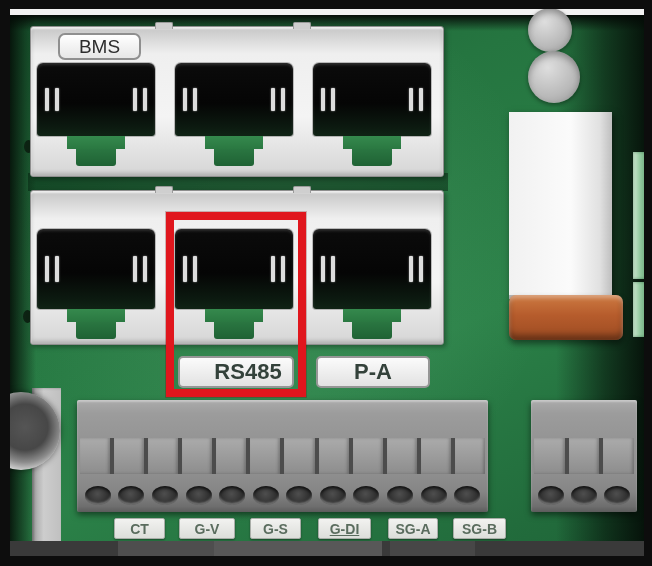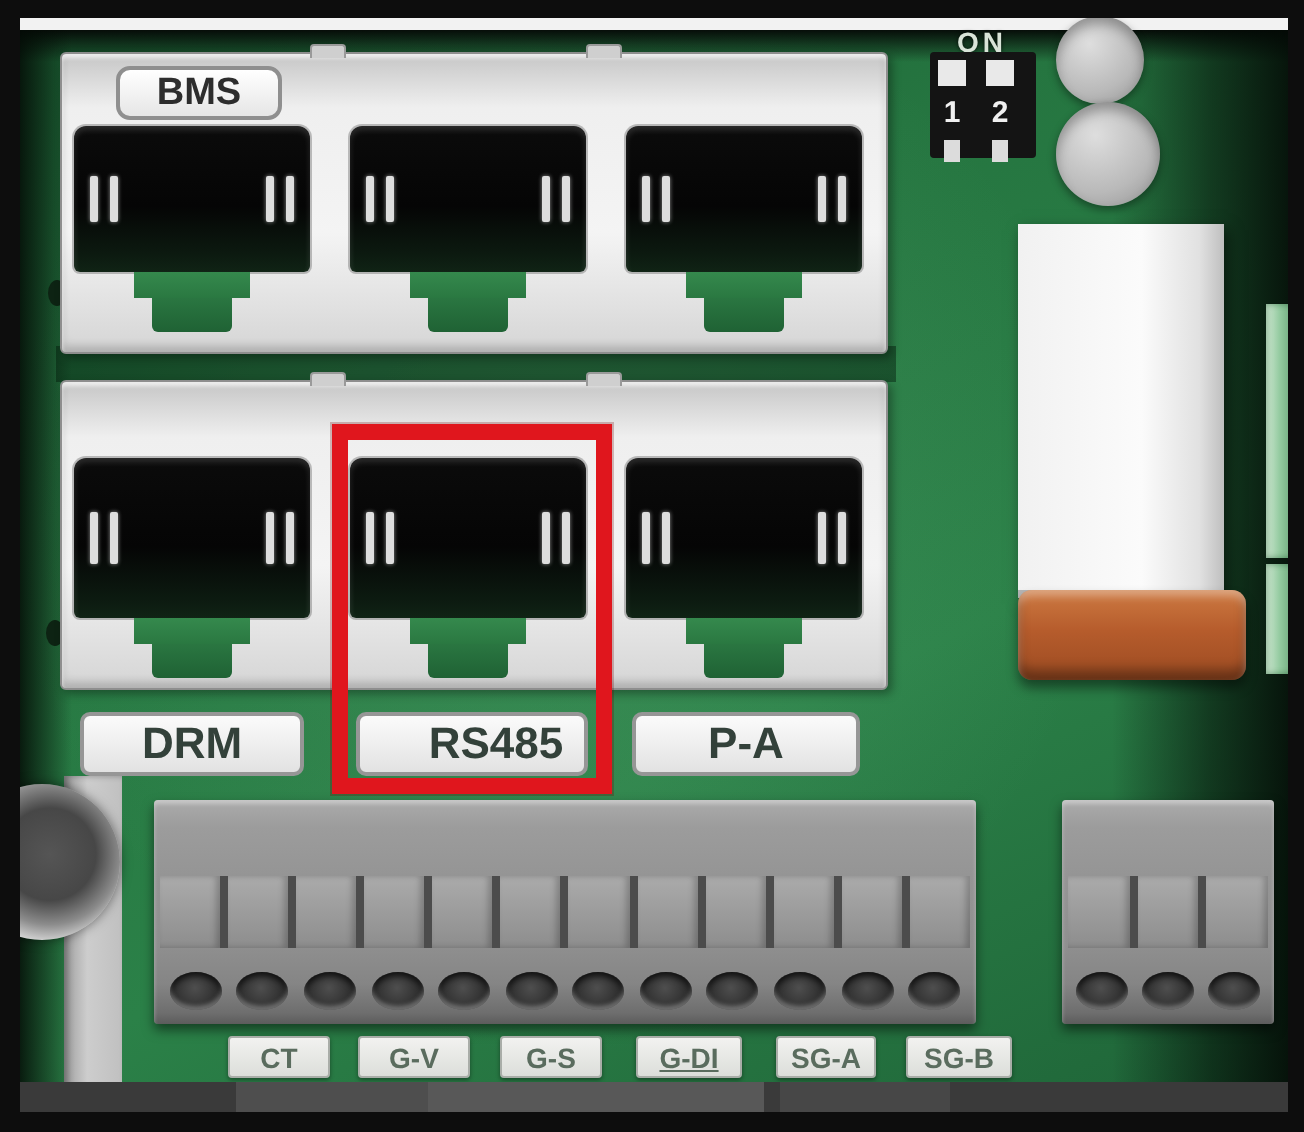--- a/index.html
+++ b/index.html
@@ -23,21 +23,21 @@
   
   .bracket{background:linear-gradient(180deg,#c6c6c6 0%,#efefef 18%,#f4f4f4 60%,#d5d5d5 100%);
     border:1px solid #8e8e8e;border-radius:3px;
     box-shadow:inset 0 2px 2px rgba(255,255,255,.7), inset 0 -3px 4px rgba(0,0,0,.18), 2px 2px 5px rgba(0,0,0,.35);}
   .bracket-top{left:30px;top:26px;width:412px;height:149px;}
   .bracket-bot{left:30px;top:190px;width:412px;height:153px;}
   .btab{position:absolute;top:-5px;width:16px;height:6px;background:#cfcfcf;border:1px solid #9a9a9a;border-bottom:none;border-radius:2px 2px 0 0;}
 
   .pchip{position:absolute;display:flex;align-items:center;justify-content:center;
     background:linear-gradient(180deg,#ffffff,#e6e6e6);border:2px solid #8f8f8f;border-radius:7px;
-    color:#2d2d2d;font-weight:bold;font-size:19px;box-sizing:border-box;}
+    color:#2d2d2d;font-weight:normal;font-size:19px;box-sizing:border-box;}
   .bchip{position:absolute;display:flex;align-items:center;justify-content:center;height:32px;
     background:linear-gradient(180deg,#fbfbfb,#e2e2e2);border:2px solid #969696;border-radius:5px;
     color:#33413a;font-weight:bold;font-size:22px;box-sizing:border-box;}
 
   .jack{position:absolute;width:118px;
     background:linear-gradient(180deg,#0b0b0b 0%,#050505 55%,#0c1a10 88%,#102315 100%);
     border-radius:6px 6px 3px 3px;
     box-shadow:inset 0 2px 3px rgba(255,255,255,.14), 0 0 0 1px rgba(80,80,80,.35);}
   .bracket-top .jack{top:36px;height:73px;}
   .bracket-bot .jack{top:38px;height:80px;}
@@ -172,35 +172,23 @@
       <div class="jack" style="left:282px;">
         <i class="slit s1"></i>
           <i class="slit s2"></i>
           <i class="slit s3"></i>
           <i class="slit s4"></i>
         <i class="tabA"></i>
           <i class="tabB"></i>
       </div>
     </div>
 
-    <div class="abs bchip" style="left:40px;top:356px;width:112px;">DRM</div>
     <div class="abs bchip" style="left:178px;top:356px;width:116px;padding-left:24px;">RS485</div>
     <div class="abs bchip" style="left:316px;top:356px;width:114px;">P-A</div>
 
-    <div class="abs dip">
-      <div class="dip-on">ON</div>
-      <div class="dip-body">
-        <div class="dip-sq" style="left:4px;"></div>
-        <div class="dip-sq" style="left:28px;"></div>
-        <div class="dip-num" style="left:4px;">1</div>
-        <div class="dip-num" style="left:28px;">2</div>
-        <div class="dip-leg" style="left:7px;"></div>
-        <div class="dip-leg" style="left:31px;"></div>
-      </div>
-    </div>
 
     <div class="abs pad" style="left:528px;top:8px;width:44px;height:44px;"></div>
     <div class="abs pad" style="left:528px;top:51px;width:52px;height:52px;"></div>
 
     <div class="abs relay"></div>
     <div class="abs orange"></div>
     <div class="abs gstrip" style="top:152px;height:127px;"></div>
     <div class="abs gstrip" style="top:282px;height:55px;"></div>
 
     <div class="abs tblock tb-main">

